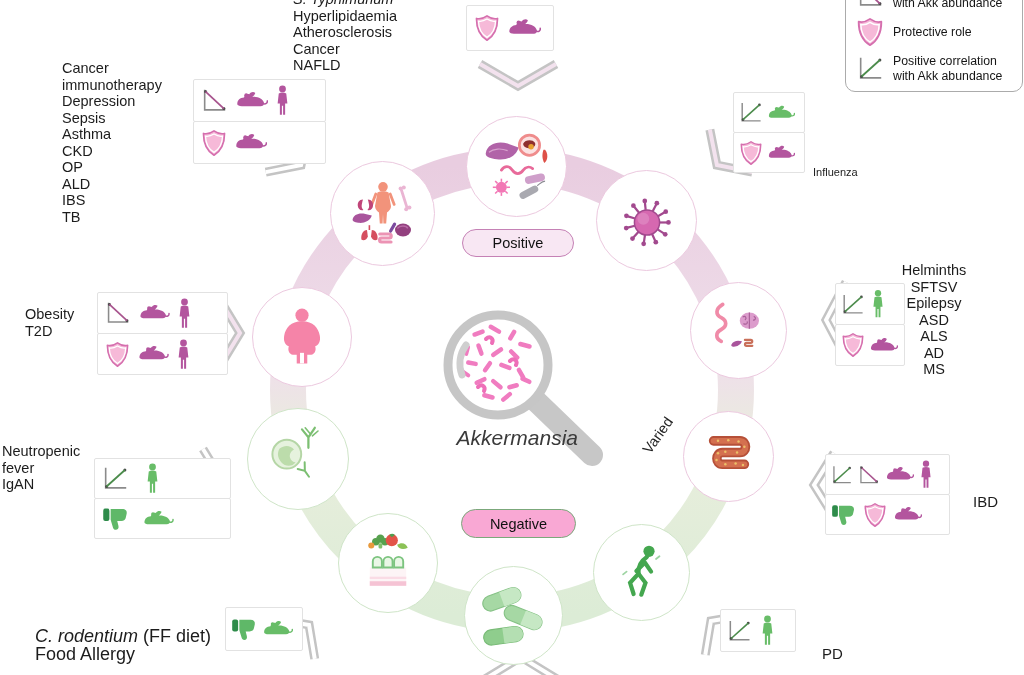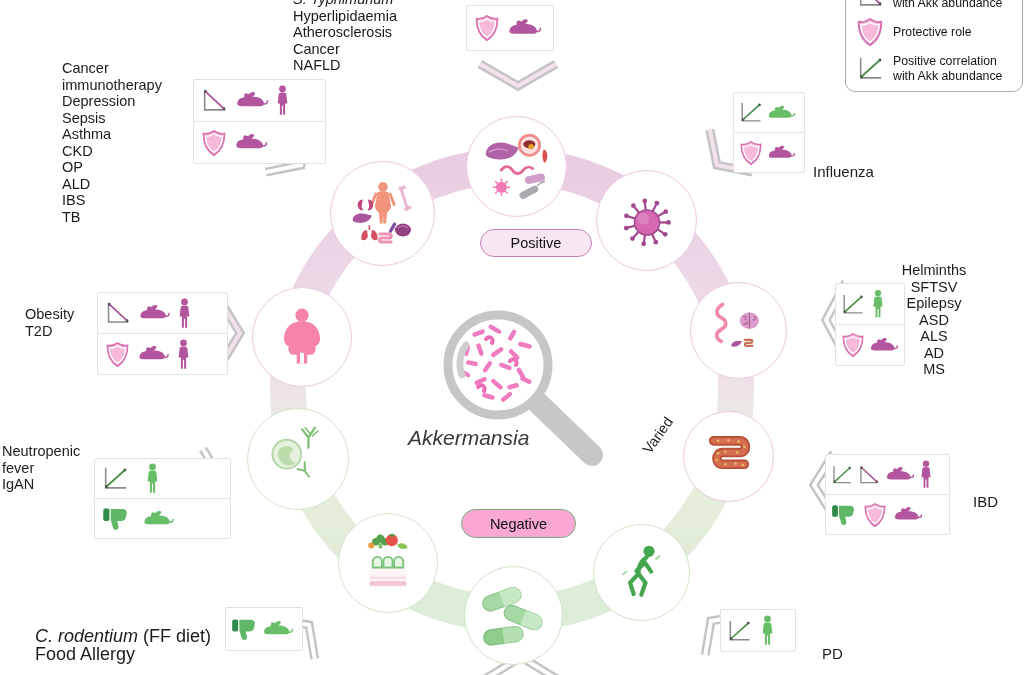--- a/index.html
+++ b/index.html
@@ -22,21 +22,21 @@
         border-radius:15px;box-sizing:border-box;color:#111}
   .pill.pos{background:#f8e7f3;border:1.7px solid #c581b5}
   .pill.neg{background:#f9a8d4;border:1.7px solid #7ba87b}
   .legend{position:absolute;left:845px;top:-28px;width:178px;background:#fff;border:1.5px solid #ababab;
           border-radius:10px;padding:8px 9px;display:flex;flex-direction:column;gap:7px;box-sizing:border-box}
   .litem{display:flex;align-items:center;gap:8px}
   .litem .lic{width:30px;flex:none;display:flex;justify-content:center}
   .litem .llab{font-size:12.3px;line-height:14.5px;color:#161616}
   .chev{position:absolute}
   .chev polyline{fill:none}
-  .center-name{position:absolute;font-style:italic;font-size:21px;color:#3a3a3a;text-align:left}
+  .center-name{position:absolute;font-style:italic;font-size:21px;color:#3a3a3a;text-align:right}
   .varied{position:absolute;font-size:14.5px;color:#222;transform:rotate(-55deg);transform-origin:left center;white-space:nowrap}
 </style>
 </head>
 <body>
 
 <div class="stage">
 
   <svg width="0" height="0" style="position:absolute" aria-hidden="true">
     <defs>
       <symbol id="sym-mouse" viewBox="0 0 44 28">
@@ -504,21 +504,21 @@
       <rect x="42" y="54" width="11" height="4" rx="2" transform="rotate(-75 47 56)"></rect>
       <rect x="40" y="76" width="11" height="4" rx="2" transform="rotate(35 45 78)"></rect>
       <path d="M66 44 C70 40 74 44 72 48" stroke="#ee6fb8" stroke-width="4" fill="none" stroke-linecap="round"></path>
       <path d="M90 66 C94 62 98 66 96 70" stroke="#ee6fb8" stroke-width="4" fill="none" stroke-linecap="round"></path>
       <path d="M58 92 C62 88 66 92 64 96" stroke="#ee6fb8" stroke-width="4" fill="none" stroke-linecap="round"></path>
     </g>
     <path d="M46 50 A32 32 0 0 0 42 80" stroke="#cfcfcf" stroke-width="7" fill="none" stroke-linecap="round"></path>
   </svg>
   <div class="center-name" style="left:408px;top:426px;width:170px">Akkermansia</div>
 
-  <div class="pill pos" style="left:480px;top:229px;width:112px;height:28px">Positive</div>
+  <div class="pill pos" style="left:462px;top:229px;width:112px;height:28px">Positive</div>
   <div class="pill neg" style="left:461px;top:509px;width:115px;height:29px">Negative</div>
 
   <div class="varied" style="left:646px;top:444px">Varied</div>
 
   <div class="tx it" style="left:293px;top:-9px;width:130px">
     <div>S. Typhimurium</div>
     <div class="tx" style="position:static;font-style:normal">
       <div>Hyperlipidaemia</div>
       <div>Atherosclerosis</div>
       <div>Cancer</div>
@@ -548,21 +548,21 @@
     <div>Neutropenic</div>
     <div>fever</div>
     <div>IgAN</div>
   </div>
 
   <div class="tx" style="left:35px;top:628px;width:180px;font-size:18px;line-height:17.5px">
     <div><span class="it">C. rodentium</span><span> (FF diet)</span></div>
     <div>Food Allergy</div>
   </div>
 
-  <div class="tx" style="left:813px;top:164px;width:80px;font-size:15px">Influenza</div>
+  <div class="tx" style="left:813px;top:164px;width:80px;font-size:11px">Influenza</div>
 
   <div class="tx right" style="left:896px;top:262px;width:76px">
     <div>Helminths</div>
     <div>SFTSV</div>
     <div>Epilepsy</div>
     <div>ASD</div>
     <div>ALS</div>
     <div>AD</div>
     <div>MS</div>
   </div>

